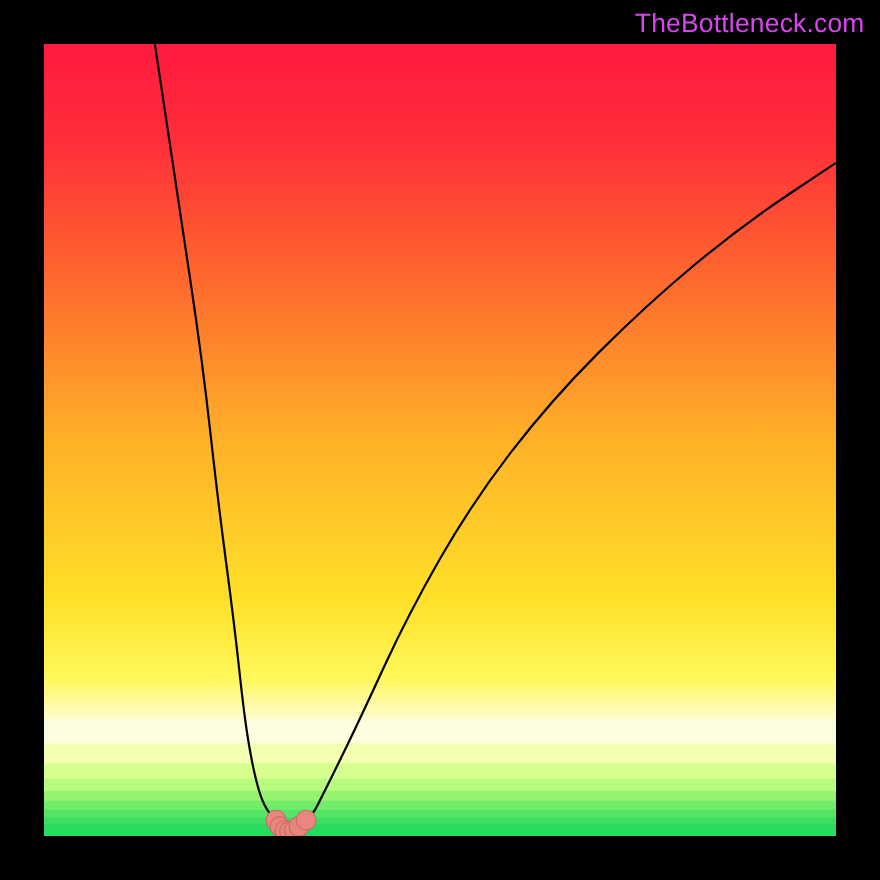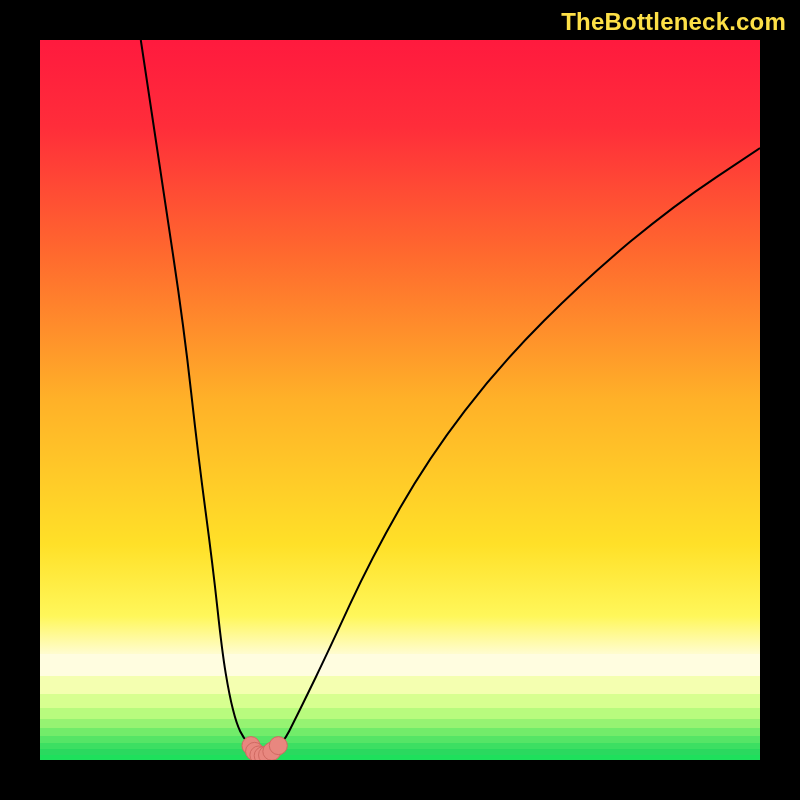--- a/index.html
+++ b/index.html
@@ -24,23 +24,23 @@
     left: 40px;
     top: 40px;
     width: 720px;
     height: 720px;
     
   }
   .watermark {
     position: absolute;
     top: 8px;
     right: 14px;
-    color: #fde047;
+    color: #d946ef;
     font-size: 24px;
-    font-weight: 700;
+    font-weight: 400;
     letter-spacing: 0.2px;
   }
   svg.curve {
     position: absolute;
     left: 0;
     top: 0;
     width: 720px;
     height: 720px;
   }
   .bottom-bands {

